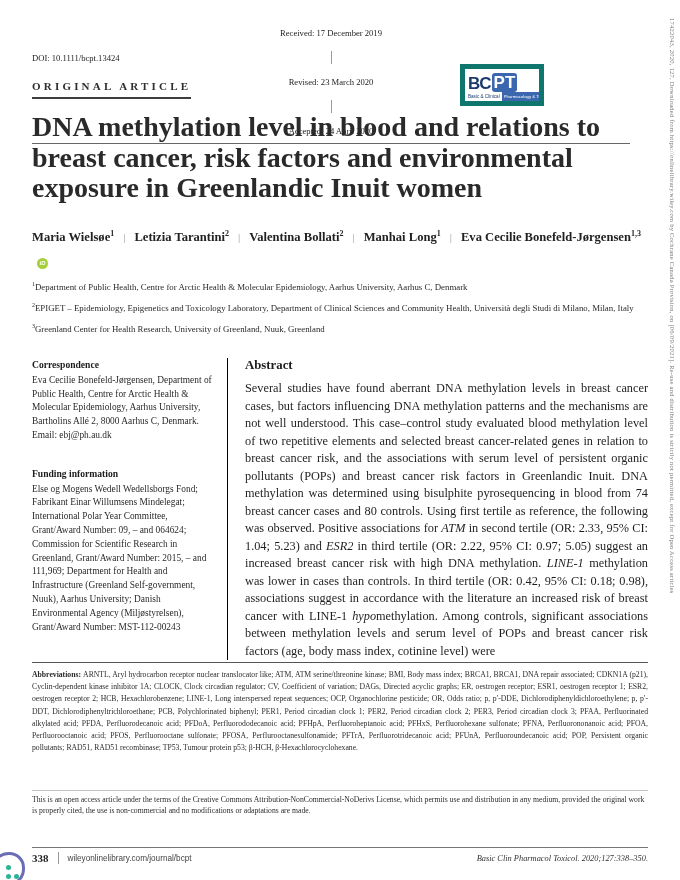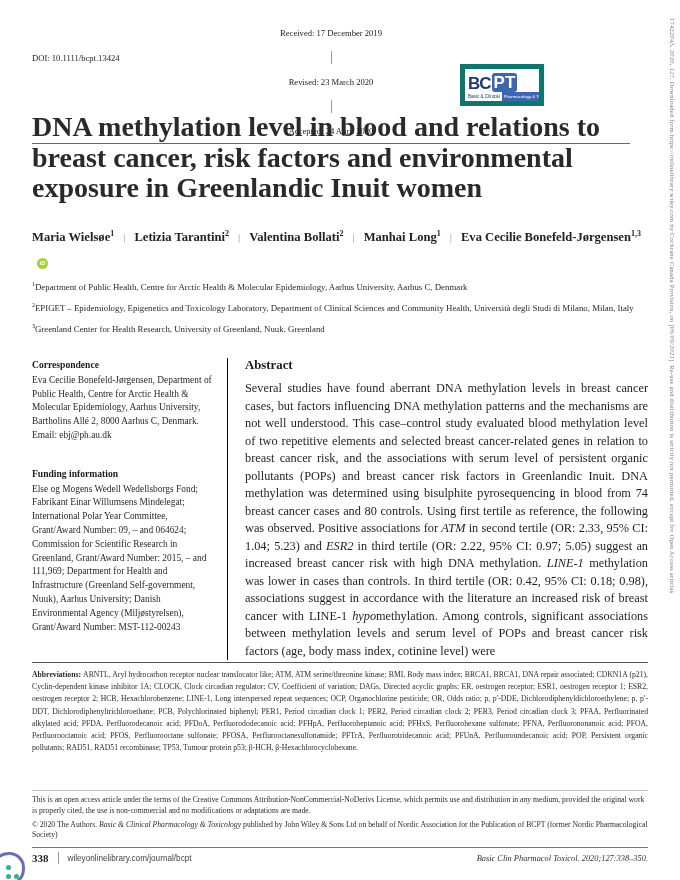--- a/index.html
+++ b/index.html
@@ -79,20 +79,21 @@
   <div class="dates-row">
     <span>Received: 17 December 2019</span>
     <span class="vsep"></span>
     <span>Revised: 23 March 2020</span>
     <span class="vsep"></span>
     <span>Accepted: 24 April 2020</span>
   </div>
 
   <div class="doi">DOI: 10.1111/bcpt.13424</div>
 
+  <div class="article-type">ORIGINAL ARTICLE</div>
 
   <div class="logo">
     <div class="logo-top">
       <span class="logo-bc">BC</span>
       <span class="logo-pt">PT</span>
     </div>
     <div class="logo-strip">
       <span class="logo-strip-left">Basic &amp; Clinical</span>
       <span class="logo-strip-right">Pharmacology &amp; Toxicology</span>
     </div>
@@ -121,21 +122,20 @@
       <div class="abstract-body"><span>Several studies have found aberrant DNA methylation levels in breast cancer cases, but factors influencing DNA methylation patterns and the mechanisms are not well understood. This case–control study evaluated blood methylation level of two repetitive elements and selected breast cancer-related genes in relation to breast cancer risk, and the associations with serum level of persistent organic pollutants (POPs) and breast cancer risk factors in Greenlandic Inuit. DNA methylation was determined using bisulphite pyrosequencing in blood from 74 breast cancer cases and 80 controls. Using first tertile as reference, the following was observed. Positive associations for </span><span class="it">ATM</span><span> in second tertile (OR: 2.33, 95% CI: 1.04; 5.23) and </span><span class="it">ESR2</span><span> in third tertile (OR: 2.22, 95% CI: 0.97; 5.05) suggest an increased breast cancer risk with high DNA methylation. </span><span class="it">LINE-1</span><span> methylation was lower in cases than controls. In third tertile (OR: 0.42, 95% CI: 0.18; 0.98), associations suggest in accordance with the literature an increased risk of breast cancer with LINE-1 </span><span class="it">hypo</span><span>methylation. Among controls, significant associations between methylation levels and serum level of POPs and breast cancer risk factors (age, body mass index, cotinine level) were</span></div>
     </div>
   </div>
 
   <div class="rule rule-abbr"></div>
   <div class="abbr"><span class="bd">Abbreviations: </span><span>ARNTL, Aryl hydrocarbon receptor nuclear translocator like; ATM, ATM serine/threonine kinase; BMI, Body mass index; BRCA1, BRCA1, DNA repair associated; CDKN1A (p21), Cyclin-dependent kinase inhibitor 1A; CLOCK, Clock circadian regulator; CV, Coefficient of variation; DAGs, Directed acyclic graphs; ER, oestrogen receptor; ESR1, oestrogen receptor 1; ESR2, oestrogen receptor 2; HCB, Hexachlorobenzene; LINE-1, Long interspersed repeat sequences; OCP, Organochlorine pesticide; OR, Odds ratio; p, p′-DDE, Dichlorodiphenyldichloroethylene; p, p′-DDT, Dichlorodiphenyltrichloroethane; PCB, Polychlorinated biphenyl; PER1, Period circadian clock 1; PER2, Period circadian clock 2; PER3, Period circadian clock 3; PFAA, Perfluorinated alkylated acid; PFDA, Perfluorodecanoic acid; PFDoA, Perfluorododecanoic acid; PFHpA, Perfluoroheptanoic acid; PFHxS, Perfluorohexane sulfonate; PFNA, Perfluorononanoic acid; PFOA, Perfluorooctanoic acid; PFOS, Perfluorooctane sulfonate; PFOSA, Perflurooctanesulfonamide; PFTrA, Perfluorotridecanoic acid; PFUnA, Perfluoroundecanoic acid; POP, Persistent organic pollutants; RAD51, RAD51 recombinase; TP53, Tumour protein p53; β-HCH, β-Hexachlorocyclohexane.</span></div>
 
   <div class="rule rule-oa"></div>
   <div class="oa-block">
     <div class="oa-text">This is an open access article under the terms of the Creative Commons Attribution-NonCommercial-NoDerivs License, which permits use and distribution in any medium, provided the original work is properly cited, the use is non-commercial and no modifications or adaptations are made.</div>
-    <div><span>© 2020 The Authors. </span><span class="it">Basic &amp; Clinical Pharmacology &amp; Toxicology</span><span> published by John Wiley &amp; Sons Ltd on behalf of Nordic Association for the Publication of BCPT (former Nordic Pharmacological Society)</span></div>
   </div>
 
   <div class="rule footer-rule"></div>
   <div class="footer">
     <span class="page-num">338</span>
     <span class="vsep2"></span>
     <span class="footer-url">wileyonlinelibrary.com/journal/bcpt</span>
     <span class="footer-cite">Basic Clin Pharmacol Toxicol. 2020;127:338–350.</span>
   </div>
 

